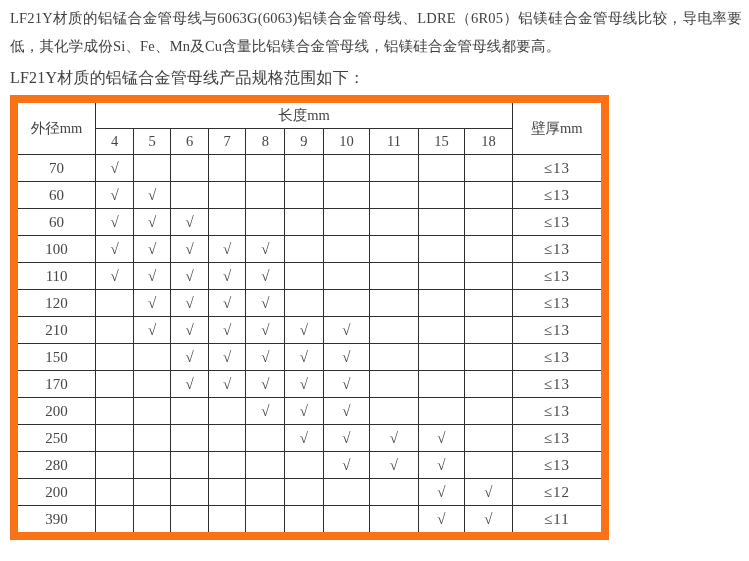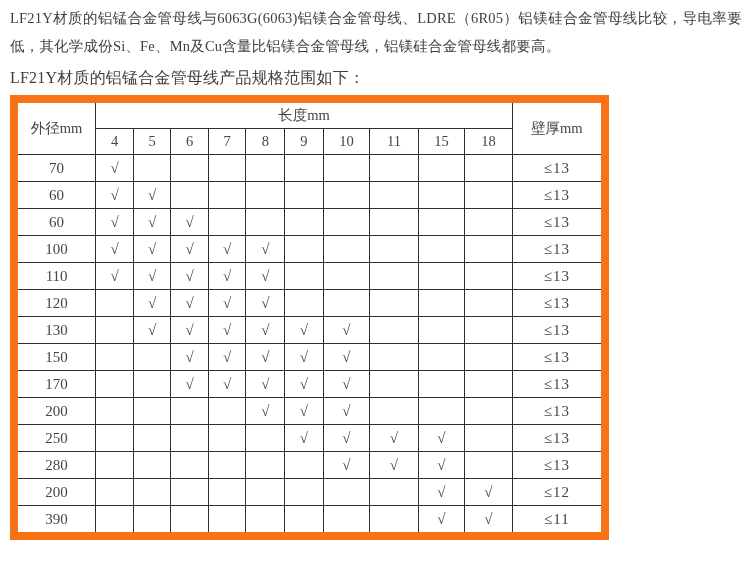--- a/index.html
+++ b/index.html
@@ -177,21 +177,21 @@
           <td class="check-cell">√</td>
           <td class="check-cell">√</td>
           <td class="check-cell"></td>
           <td class="check-cell"></td>
           <td class="check-cell"></td>
           <td class="check-cell"></td>
           <td class="check-cell"></td>
           <td class="length-cell">≤13</td>
         </tr>
         <tr>
-          <td class="diameter-cell">130</td>
+          <td class="diameter-cell">210</td>
           <td class="check-cell"></td>
           <td class="check-cell">√</td>
           <td class="check-cell">√</td>
           <td class="check-cell">√</td>
           <td class="check-cell">√</td>
           <td class="check-cell">√</td>
           <td class="check-cell">√</td>
           <td class="check-cell"></td>
           <td class="check-cell"></td>
           <td class="check-cell"></td>

